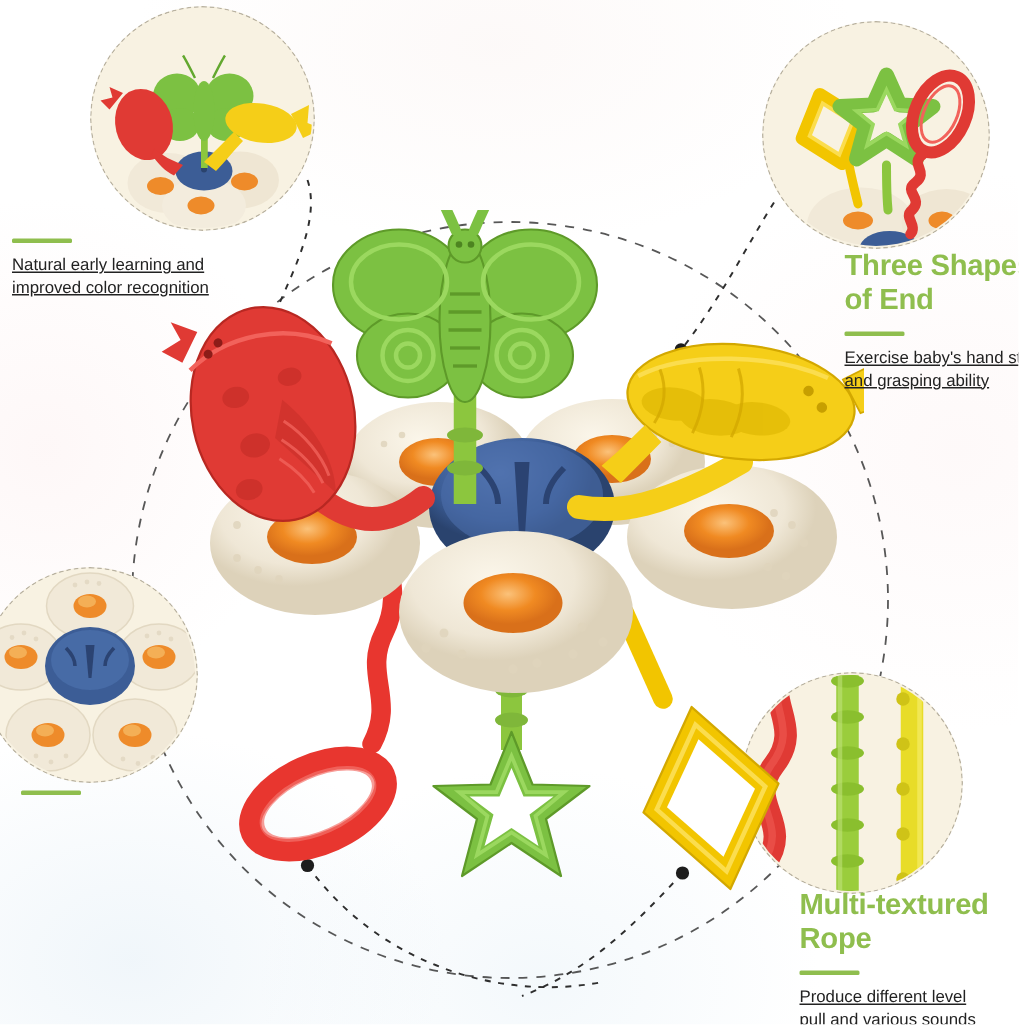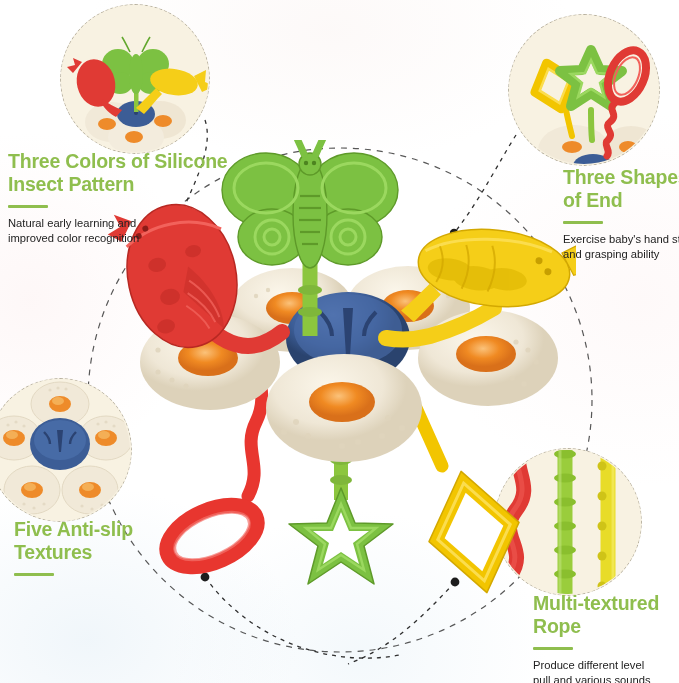--- a/index.html
+++ b/index.html
@@ -35,20 +35,21 @@
   .cap-rule{
     width:40px;height:3px;background:#8FBE4E;
     margin:9px 0 8px 0;border-radius:1px;
   }
   .cap-body{
     color:#222222;
     font-size:11.2px;
     line-height:14.5px;
     white-space:pre-line;
     margin:0;
+    text-decoration:underline;
   }
   #cap-tl{left:8px;  top:150px; width:232px;}
   #cap-tr{left:563px;top:166px; width:146px;}
   #cap-bl{left:14px; top:518px; width:200px;}
   #cap-br{left:533px;top:592px; width:150px;}
   #cap-tr .cap-body,#cap-br .cap-body{width:150px;}
 
   
   .inset{position:absolute;border-radius:50%;overflow:hidden;}
   .inset .disc{
@@ -451,38 +452,34 @@
           <circle cx="44" cy="-12" r="3.5" fill="#C79F00"></circle>
           <circle cx="54" cy="-2" r="3.5" fill="#C79F00"></circle>
           <path d="M66,-22 l22,-14 l-4,17 l18,8 l-22,10 z" fill="#F5CE18" stroke="#D3A800" stroke-width="1.2"></path>
           <path d="M-62,22 C -72,34 -80,44 -88,52 l14,10 C -66,52 -58,42 -50,32 Z" fill="#F5CE18"></path>
         </g>
       </g>
     </svg>
   </div>
 
   <div class="caption" id="cap-tl">
-    <div class="cap-title">Three Colors of Silicone
-Insect Pattern</div>
     <div class="cap-rule"></div>
     <div class="cap-body">Natural early learning and
 improved color recognition</div>
   </div>
 
   <div class="caption" id="cap-tr">
     <div class="cap-title">Three Shapes
 of End</div>
     <div class="cap-rule"></div>
     <div class="cap-body">Exercise baby's hand strength
 and grasping ability</div>
   </div>
 
   <div class="caption" id="cap-bl">
-    <div class="cap-title">Five Anti-slip
-Textures</div>
     <div class="cap-rule"></div>
   </div>
 
   <div class="caption" id="cap-br">
     <div class="cap-title">Multi-textured
 Rope</div>
     <div class="cap-rule"></div>
     <div class="cap-body">Produce different level
 pull and various sounds</div>
   </div>

